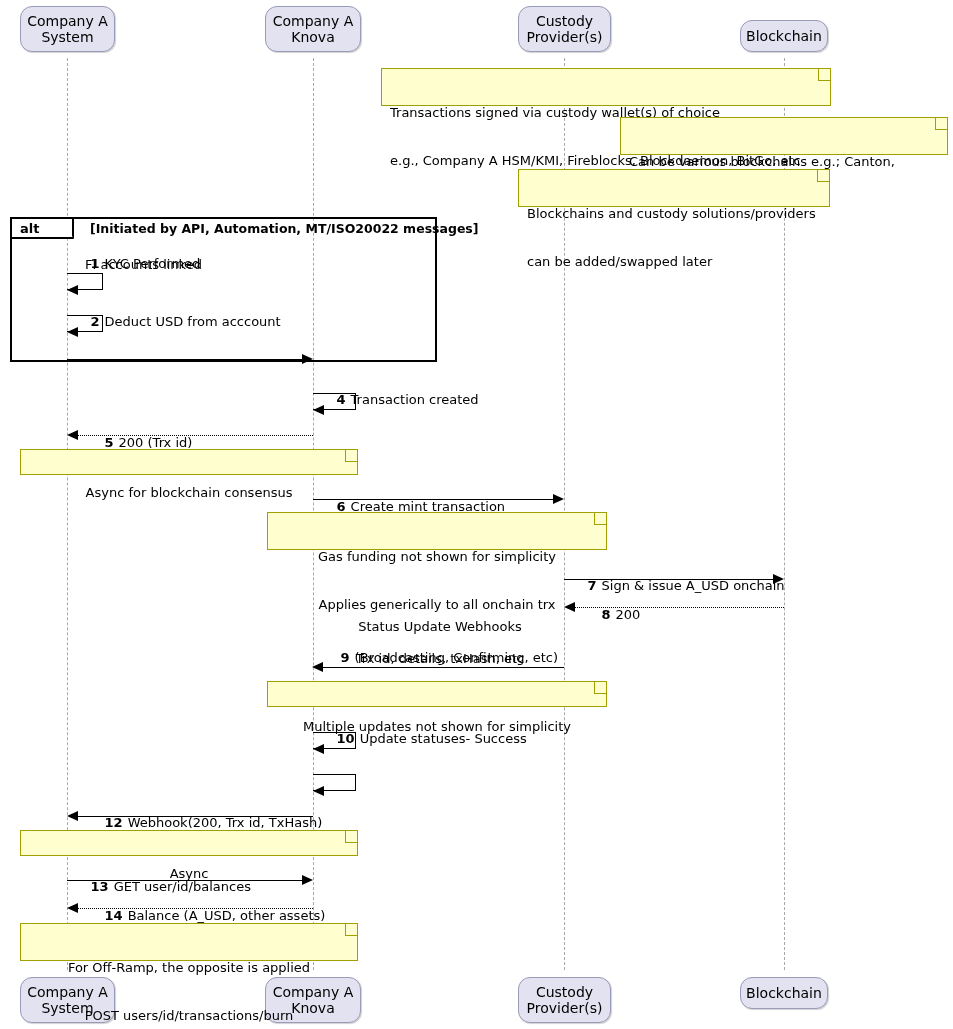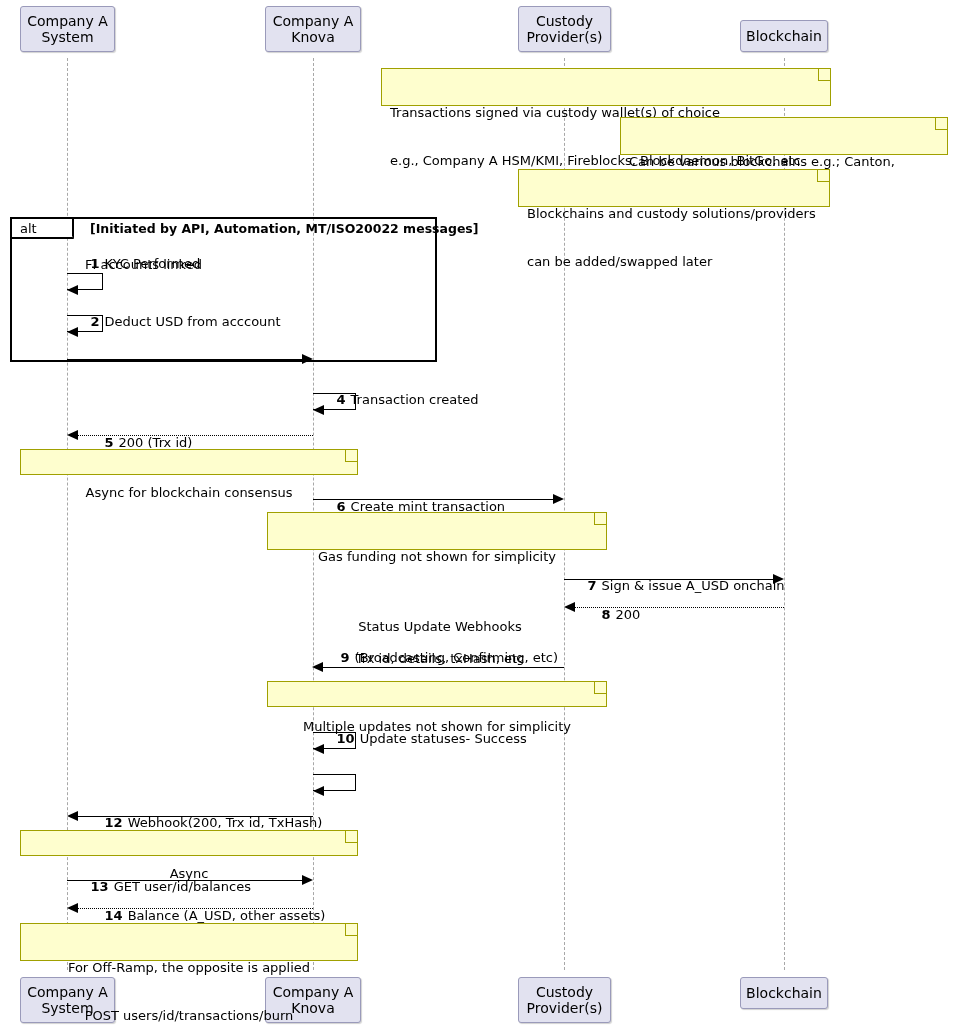--- a/index.html
+++ b/index.html
@@ -24,21 +24,21 @@
     top:58px;
     height:912px;
     z-index:1;
   }
   
   .participant{
     position:absolute;
     box-sizing:border-box;
     background:#E2E2F0;
     border:1px solid #9A9ABA;
-    border-radius:3px;
+    border-radius:12px;
     display:flex;
     align-items:center;
     justify-content:center;
     text-align:center;
     font-size:14px;
     line-height:16px;
     color:#000;
     z-index:5;
     box-shadow:1px 1px 1px rgba(0,0,0,0.18);
   }
@@ -73,21 +73,21 @@
     background:transparent;
     z-index:4;
   }
   .frame-tab{
     position:absolute;
     box-sizing:border-box;
     background:#ffffff;
     border-right:2px solid #000;
     border-bottom:2px solid #000;
     font-size:13px;
-    font-weight:normal;
+    font-weight:bold;
     padding:1px 10px 1px 8px;
     z-index:7;
   }
   .frame-tab::after{
     content:"";
     position:absolute;
     right:-2px;top:0;
     width:14px;height:100%;
     background:#ffffff;
     border-bottom:2px solid #000;
@@ -268,20 +268,21 @@
   </div>
 
   <div class="msg" style="left:320px;top:484px;">
     <b>6</b><span style="display:inline-block;width:5px;"></span><span>Create mint transaction</span>
   </div>
   <div class="arrow-line" style="left:313px;top:499px;width:241px;"></div>
   <div class="head right" style="left:553px;top:494px;"></div>
 
   <div class="note note-center" style="left:267px;top:512px;width:340px;height:38px;">
     <div>Gas funding not shown for simplicity</div>
+    <div>Applies generically to all onchain trx</div>
     <div class="fold"></div>
   </div>
 
   <div class="msg" style="left:571px;top:563px;">
     <b>7</b><span style="display:inline-block;width:5px;"></span><span>Sign &amp; issue A_USD onchain</span>
   </div>
   <div class="arrow-line" style="left:564px;top:579px;width:210px;"></div>
   <div class="head right" style="left:773px;top:574px;"></div>
 
   <div class="msg" style="left:585px;top:592px;">

